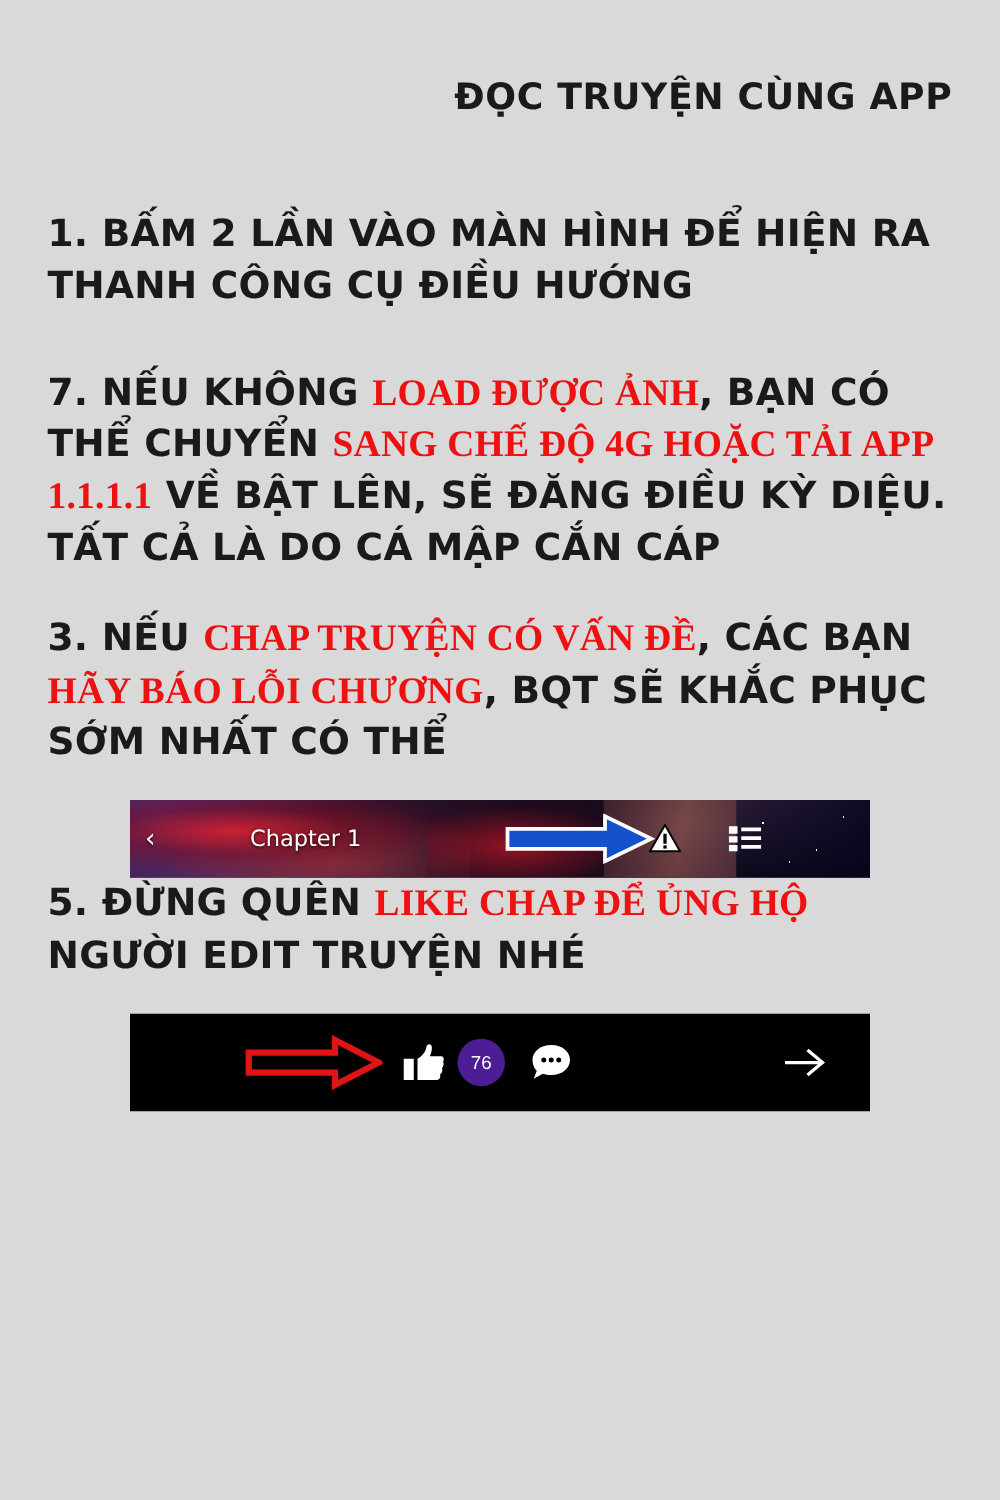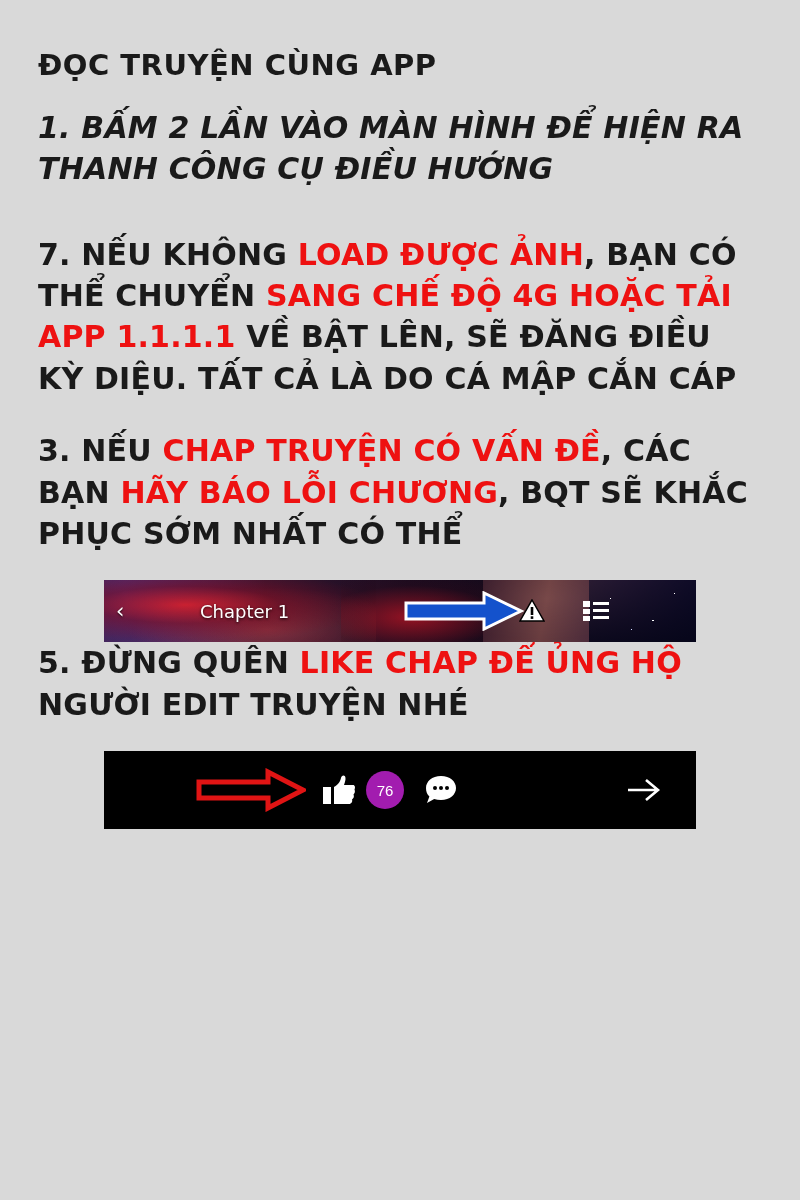--- a/index.html
+++ b/index.html
@@ -14,41 +14,41 @@
     overflow: hidden;
   }
   .page {
     position: relative;
     width: 800px;
     height: 1200px;
     box-sizing: border-box;
     padding: 0 38px;
   }
   .title {
-    text-align: left;
+    text-align: right;
     font-weight: bold;
     font-size: 29px;
     letter-spacing: 0.5px;
     color: #1a1a1a;
-    padding-top: 48px;
+    padding-top: 60px;
     line-height: 1.2;
   }
   .block {
     font-weight: bold;
     font-size: 30px;
     line-height: 1.38;
     color: #1a1a1a;
     letter-spacing: 0.2px;
   }
-  .b1 { margin-top: 24px; font-style: italic; }
+  .b1 { margin-top: 72px; }
   .b2 { margin-top: 44px; }
   .b3 { margin-top: 31px; }
   .b4 { margin-top: 44px; }
   .b5 { }
-  .red { color: #ee1111; }
+  .red { color: #ee1111; font-family: Liberation Serif, serif; }
 
   
   .shot1 {
     margin: 26px auto 0 auto;
     width: 592px;
     height: 62px;
     position: relative;
     overflow: hidden;
     background:
       radial-gradient(circle at 12% 55%, #4b2040 0%, #1a0c20 45%, #0a0610 100%),
@@ -116,21 +116,21 @@
     position: absolute; left: 92px; top: 50%; transform: translateY(-50%);
     width: 110px; height: 44px;
   }
   .shot2 .thumb {
     position: absolute; left: 218px; top: 50%; transform: translateY(-50%);
     width: 34px; height: 34px;
   }
   .shot2 .countBadge {
     position: absolute; left: 262px; top: 50%; transform: translateY(-50%);
     width: 38px; height: 38px; border-radius: 50%;
-    background: #a21caf; color: #fff; font-size: 15px;
+    background: #4c1d95; color: #fff; font-size: 15px;
     display: flex; align-items: center; justify-content: center;
     font-family: "Liberation Sans", sans-serif;
   }
   .shot2 .chat {
     position: absolute; left: 320px; top: 50%; transform: translateY(-50%);
     width: 34px; height: 32px;
   }
   .shot2 .nextArrow {
     position: absolute; right: 34px; top: 50%; transform: translateY(-50%);
     width: 36px; height: 28px;

